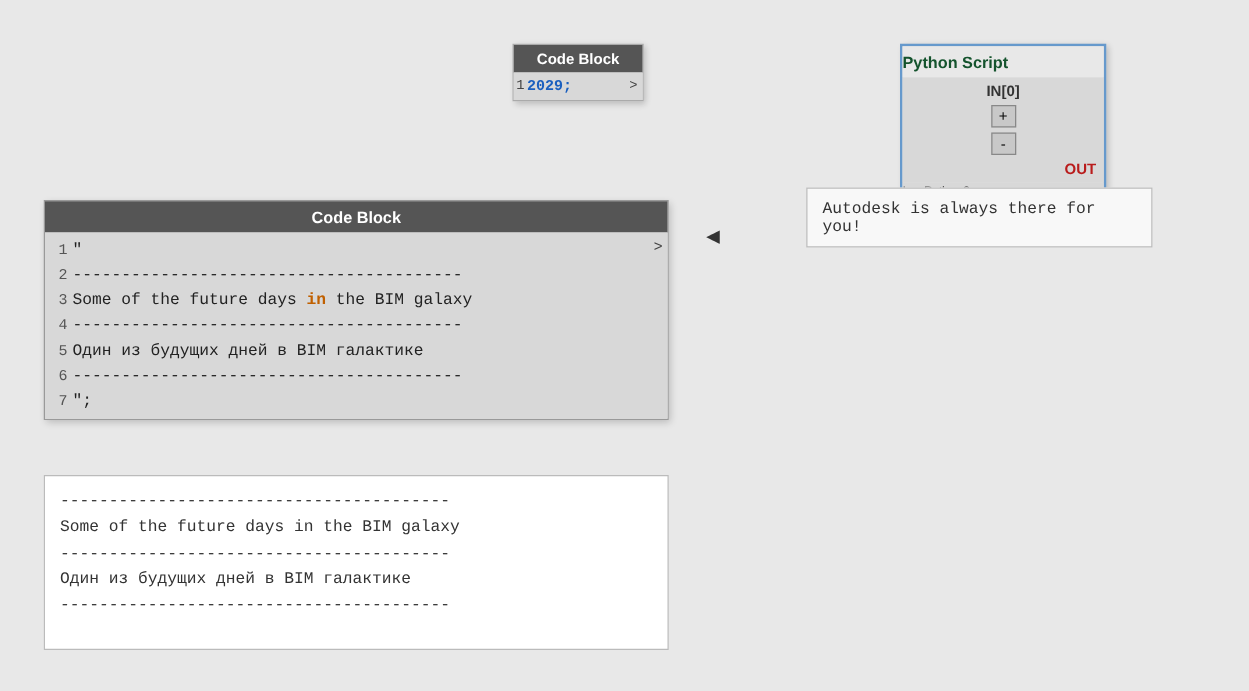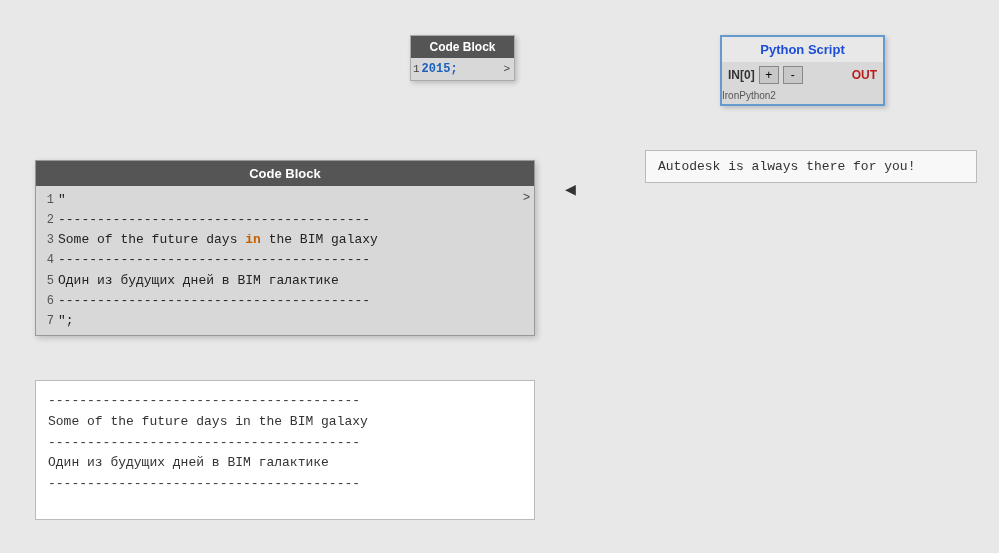--- a/index.html
+++ b/index.html
@@ -59,35 +59,36 @@
       position: absolute;
       top: 35px;
       left: 720px;
       width: 165px;
       background: #e0e0e0;
       border: 2px solid #6699cc;
       box-shadow: 2px 2px 5px rgba(0,0,0,0.2);
     }
     .python-script-block .ps-header {
       background: #e8e8e8;
-      text-align: center;
-      font-size: 13px;
-      padding: 5px 12px;
-      font-family: Arial, sans-serif;
-      font-weight: bold;
-      color: #1d4ed8;
+      text-align: left;
+      font-size: 13px;
+      padding: 5px 0;
+      font-family: Arial, sans-serif;
+      font-weight: bold;
+      color: #14532d;
     }
     .python-script-block .ps-ports {
       background: #d8d8d8;
       display: flex;
       align-items: center;
       padding: 4px 6px;
       gap: 4px;
       font-size: 12px;
       font-family: Arial, sans-serif;
+      flex-direction: column;
     }
     .python-script-block .ps-in {
       color: #333;
       font-weight: bold;
     }
     .python-script-block .ps-btn {
       background: #c8c8c8;
       border: 1px solid #888;
       width: 20px;
       height: 18px;
@@ -110,21 +111,21 @@
       padding: 2px 5px 3px 0;
       color: #555;
       font-family: Arial, sans-serif;
     }
 
     
     .output-box {
       position: absolute;
       top: 150px;
       left: 645px;
-      width: 332px;
+      width: 277px;
       background: #f8f8f8;
       border: 1px solid #bbb;
       padding: 8px 12px;
       font-size: 13px;
       font-family: 'Courier New', Courier, monospace;
       color: #333;
     }
 
     
     .large-code-block {
@@ -209,21 +210,21 @@
       color: #333;
     }
   </style>
 </head>
 <body>
 
 <div class="small-code-block">
   <div class="cb-header">Code Block</div>
   <div class="cb-body">
     <span class="cb-line-num">1</span>
-    <span class="cb-code-text">2015;</span>
+    <span class="cb-code-text">2029;</span>
     <span class="cb-arrow">&gt;</span>
   </div>
 </div>
 
 <div class="python-script-block">
   <div class="ps-header">Python Script</div>
   <div class="ps-ports">
     <span class="ps-in">IN[0]</span>
     <div class="ps-btn">+</div>
     <div class="ps-btn">-</div>

